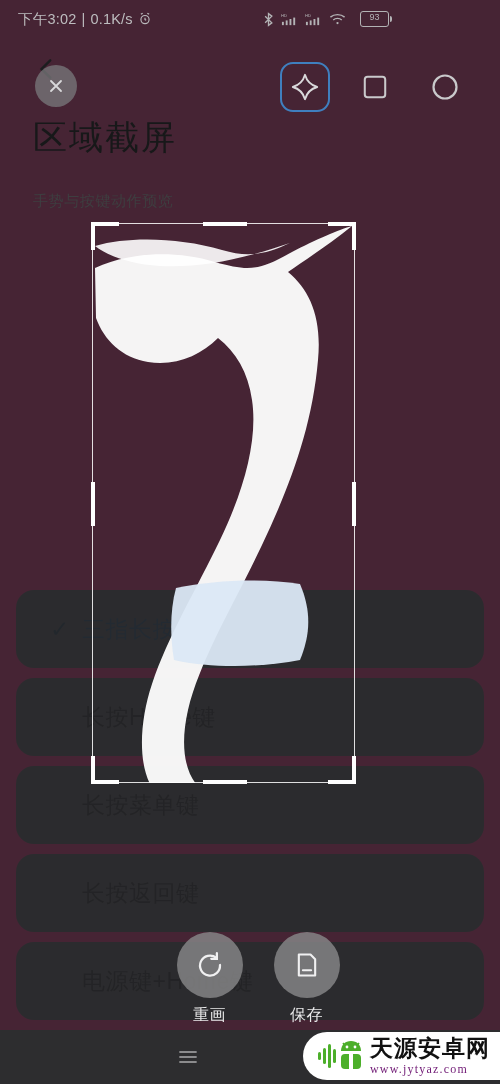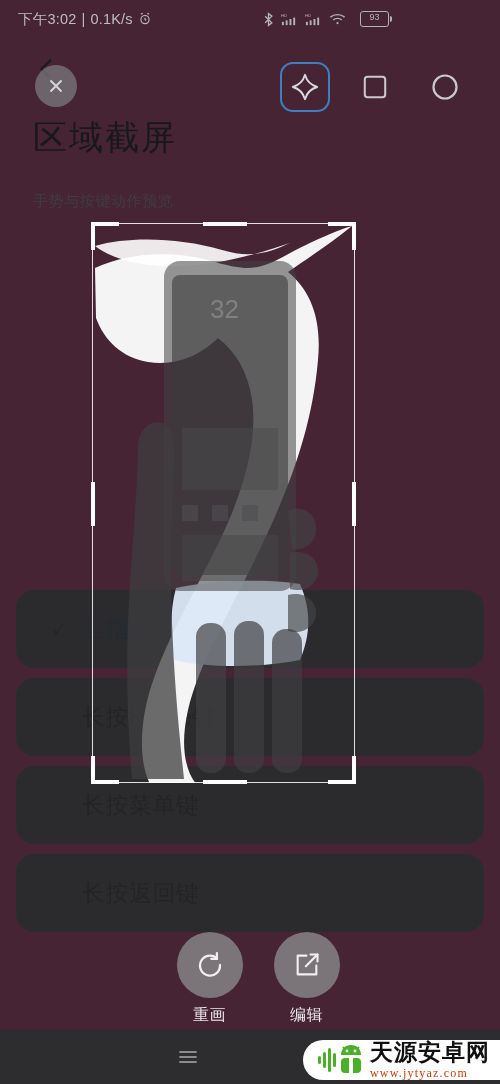--- a/index.html
+++ b/index.html
@@ -218,38 +218,38 @@
     width: 60px; height: 40px;
     display: flex;
     align-items: center;
     justify-content: center;
   }
 
   
   .watermark {
     position: absolute;
     right: 0; bottom: 4px;
-    height: 40px;
+    height: 48px;
     padding: 0 10px 0 14px;
     background: #fff;
     border-radius: 26px 0 0 26px;
     display: flex;
     align-items: center;
     gap: 7px;
   }
   .wm-text { display: flex; flex-direction: column; line-height: 1; }
   .wm-cn {
     font-size: 23px;
     font-weight: bold;
     color: #111;
     letter-spacing: 1px;
   }
   .wm-url {
     font-size: 12px;
-    color: #c2410c;
+    color: #701a75;
     letter-spacing: 1.2px;
     margin-top: 3px;
     font-family: "Liberation Serif", serif;
   }
 </style>
 </head>
 <body>
 
 <div id="screen">
 
@@ -269,20 +269,24 @@
       <div class="opt-row">
         <span class="spacer"></span>
         <span class="opt-label">长按菜单键</span>
       </div>
 
       <div class="opt-row">
         <span class="spacer"></span>
         <span class="opt-label">长按返回键</span>
       </div>
 
+      <div class="opt-row">
+        <span class="spacer"></span>
+        <span class="opt-label">电源键+Home键</span>
+      </div>
 
     </div>
   </div>
 
   <div class="dim"></div>
 
   <svg style="position:absolute;left:0;top:0;" width="500" height="1084">
     <defs>
       <clipPath id="cropclip">
         <rect x="92" y="223" width="263" height="560"></rect>
@@ -296,45 +300,20 @@
                L150,784 C138,760 140,720 152,684 C168,636 196,590 220,540
                C244,490 258,440 252,400 C248,372 236,352 218,338
                C200,356 176,366 148,362 C122,358 104,340 96,318 Z" fill="#fbfbfb" opacity="0.97"></path>
       <path d="M176,588 C215,580 262,578 300,584 C312,612 310,636 300,660
                C258,668 210,668 174,660 C170,636 170,610 176,588 Z" fill="#dbe8f6" opacity="0.95"></path>
       <path d="M95,246 C130,236 180,238 222,250 C246,257 262,256 290,243
                C240,260 200,268 160,266 C130,264 108,256 95,246 Z" fill="#ffffff" opacity="0.9"></path>
     </g>
   </svg>
 
-  <div class="preview-wrap">
-    <svg width="263" height="560" viewBox="0 0 263 560">
-
-      <rect x="72" y="38" width="132" height="330" rx="16" fill="#444446" opacity="0.55"></rect>
-      <rect x="80" y="52" width="116" height="300" rx="8" fill="#3a3a3c" opacity="0.6"></rect>
-
-      <text x="118" y="95" font-family="&quot;Liberation Sans&quot;, sans-serif" font-size="26" fill="#8d8d8f" opacity="0.75">32</text>
-
-      <rect x="90" y="205" width="96" height="62" fill="#4a4a4c" opacity="0.5"></rect>
-      <rect x="90" y="282" width="16" height="16" fill="#4f4f51" opacity="0.6"></rect>
-      <rect x="120" y="282" width="16" height="16" fill="#4f4f51" opacity="0.6"></rect>
-      <rect x="150" y="282" width="16" height="16" fill="#4f4f51" opacity="0.6"></rect>
-      <rect x="90" y="312" width="96" height="46" fill="#464648" opacity="0.5"></rect>
-
-      <path d="M46,230 C44,208 58,196 70,200 C82,204 84,222 82,246
-               C80,288 78,340 80,400 C82,452 86,500 92,556 L40,556
-               C34,490 34,420 38,360 C41,314 45,268 46,230 Z" fill="#3d3d3f" opacity="0.75"></path>
-      <path d="M196,288 C208,282 222,288 224,302 C226,318 214,328 200,326 Z" fill="#434345" opacity="0.65"></path>
-      <path d="M198,330 C212,326 226,334 226,348 C226,362 212,370 198,366 Z" fill="#434345" opacity="0.65"></path>
-      <path d="M196,372 C210,368 224,376 224,390 C224,404 210,412 196,408 Z" fill="#434345" opacity="0.65"></path>
-      <rect x="104" y="400" width="30" height="150" rx="14" fill="#424244" opacity="0.7"></rect>
-      <rect x="142" y="398" width="30" height="152" rx="14" fill="#3f3f41" opacity="0.7"></rect>
-      <rect x="180" y="406" width="30" height="144" rx="14" fill="#3f3f41" opacity="0.7"></rect>
-    </svg>
-  </div>
 
   <div class="crop-frame">
 
     <div class="handle h-corner-h" style="left:-2px;  top:-2px;"></div>
     <div class="handle h-corner-v" style="left:-2px;  top:-2px;"></div>
     <div class="handle h-corner-h" style="right:-2px; top:-2px;"></div>
     <div class="handle h-corner-v" style="right:-2px; top:-2px;"></div>
     <div class="handle h-corner-h" style="left:-2px;  bottom:-2px;"></div>
     <div class="handle h-corner-v" style="left:-2px;  bottom:-2px;"></div>
     <div class="handle h-corner-h" style="right:-2px; bottom:-2px;"></div>
@@ -436,31 +415,30 @@
       <div class="circle">
         <svg width="30" height="30" viewBox="0 0 24 24" fill="none" stroke="#f0f0f1" stroke-width="1.8" stroke-linecap="round">
           <path d="M20 12 A8 8 0 1 1 17 6.2"></path>
           <path d="M17.5 2.5 L17.5 7 L13 7"></path>
         </svg>
       </div>
       <div class="lbl">重画</div>
     </div>
 
 
+
     <div class="action">
       <div class="circle">
         <svg width="28" height="28" viewBox="0 0 24 24" fill="none" stroke="#f0f0f1" stroke-width="1.8" stroke-linecap="round" stroke-linejoin="round">
-          <path d="M20 12.5 L20 20 L4 20 L4 4 L11.5 4"></path>
-          <path d="M15 3 L21 3 L21 9"></path>
-          <path d="M21 3 L11 13"></path>
-        </svg>
-      </div>
-      <div class="lbl">编辑</div>
-    </div>
-
+          <path d="M5 3 L15 3 L19 7 L19 21 L5 21 Z"></path>
+          <path d="M8.5 16.5 L15.5 16.5"></path>
+        </svg>
+      </div>
+      <div class="lbl">保存</div>
+    </div>
 
   </div>
 
   <div class="nav-bar">
     <div class="nav-btn"></div>
     <div class="nav-btn">
       <svg width="22" height="18" viewBox="0 0 22 18" stroke="#8b8b8d" stroke-width="1.8" stroke-linecap="round">
         <path d="M3 4 H19 M3 9 H19 M3 14 H19"></path>
       </svg>
     </div>

